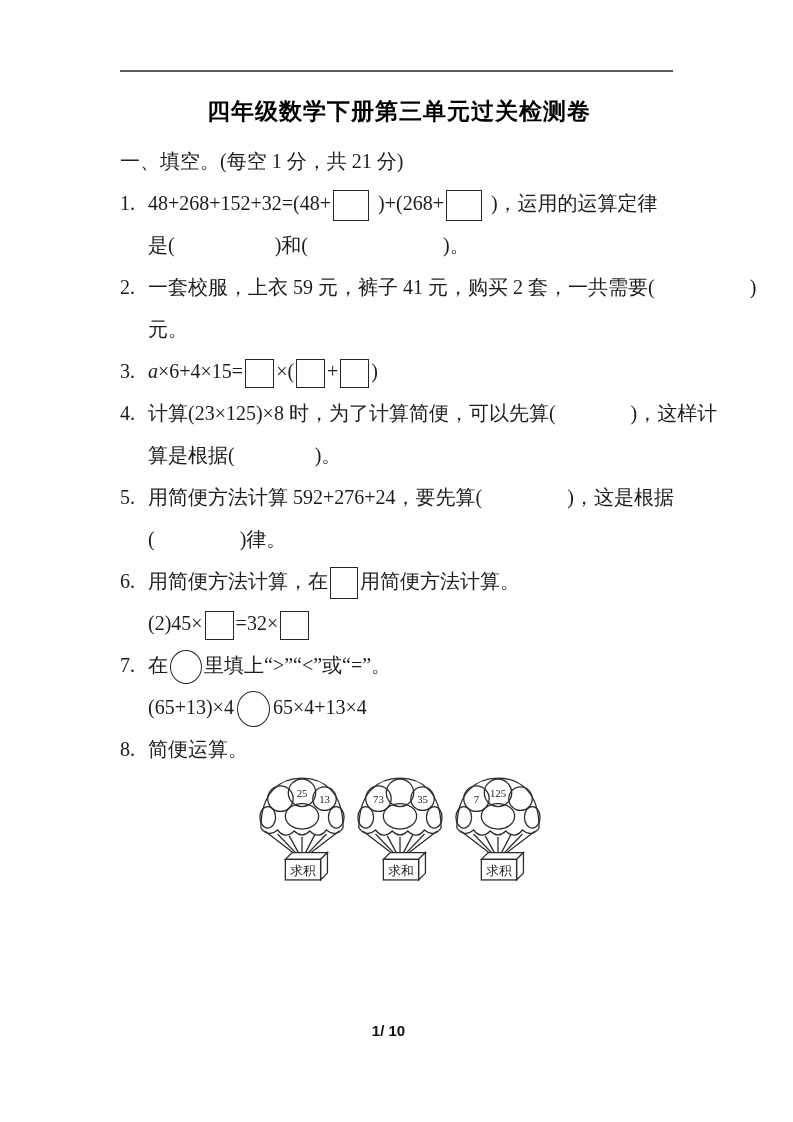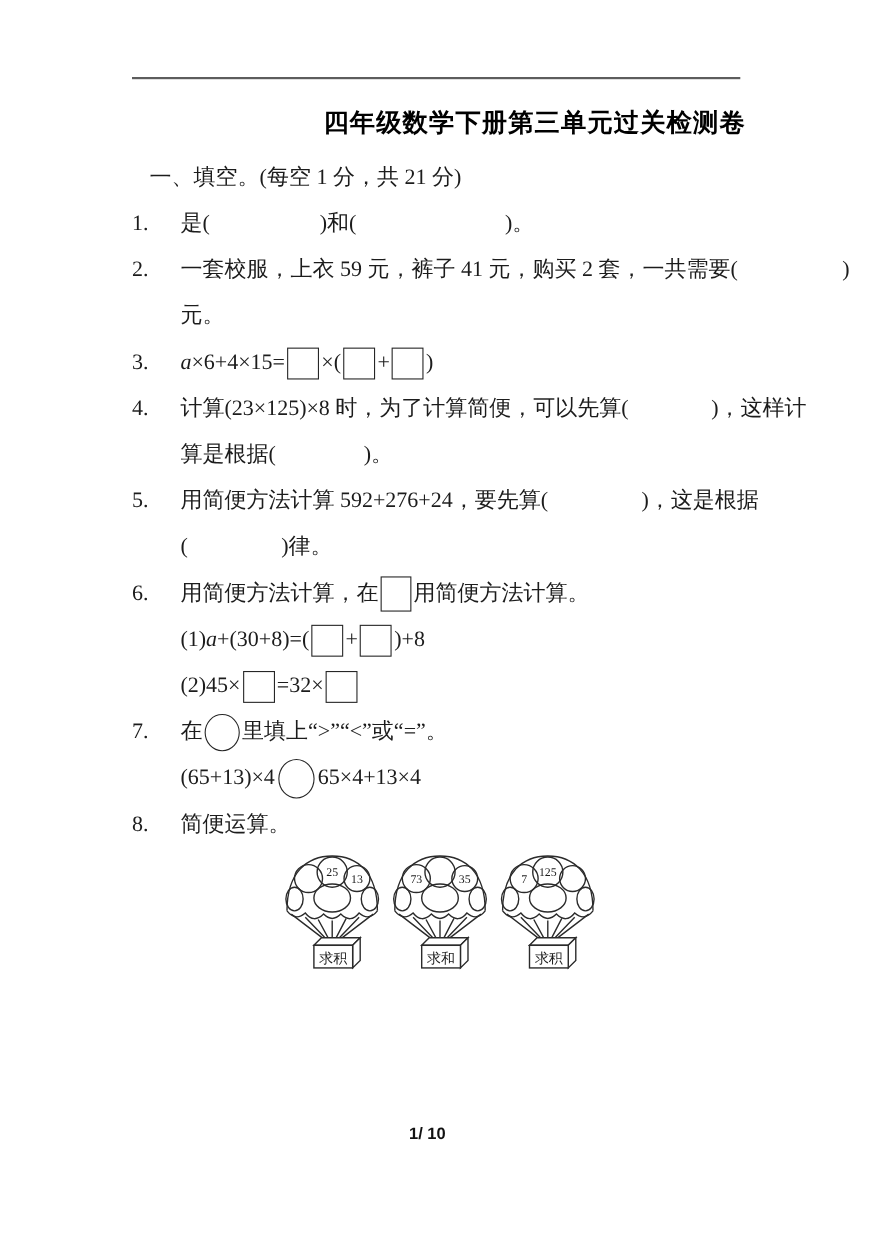--- a/index.html
+++ b/index.html
@@ -15,24 +15,24 @@
     position:absolute;left:120px;top:70px;
     width:553px;height:2px;background:#5d5d5d;
   }
   .content{
     position:absolute;left:120px;top:96px;width:558px;
   }
   .title{
     margin:0 0 14px 0;
     font-family:"Liberation Sans","DejaVu Sans",sans-serif;
     font-weight:bold;font-size:23px;letter-spacing:1px;
-    text-align:right;color:#000;
+    text-align:center;color:#000;
     line-height:30px;
   }
-  .line{line-height:42px;font-size:20px;white-space:nowrap;margin-left:16px;}
+  .line{line-height:42px;font-size:20px;white-space:nowrap;}
   .item{display:flex;align-items:flex-start;}
   .qnum{flex:0 0 28px;line-height:42px;font-size:20px;}
   .qbody{flex:1;}
   .italic{font-style:italic;}
   
   .box{display:inline-block;border:1.6px solid #262626;background:#fff;vertical-align:middle;margin:0 2px;}
   .box.lg{width:34px;height:29px;margin-right:9px;}
   .box.md{width:27px;height:27px;}
   .box.sm{width:26px;height:30px;}
   
@@ -59,20 +59,21 @@
   <div class="rule"></div>
 
   <div class="content">
     <h1 class="title">四年级数学下册第三单元过关检测卷</h1>
 
     <div class="line"><span>一、</span><span>填空。(每空 1 分，共 21 分)</span></div>
 
     <div class="item">
       <span class="qnum">1.</span>
       <div class="qbody">
+        <div class="line"><span>48+268+152+32=(48+</span><span class="box lg"></span><span>)+(268+</span><span class="box lg"></span><span>)，运用的运算定律</span></div>
         <div class="line"><span>是(</span><span class="gap" style="width:100px"></span><span>)和(</span><span class="gap" style="width:135px"></span><span>)。</span></div>
       </div>
     </div>
 
     <div class="item">
       <span class="qnum">2.</span>
       <div class="qbody">
         <div class="line"><span>一套校服，上衣 59 元，裤子 41 元，购买 2 套，一共需要(</span><span class="gap" style="width:95px"></span><span>)</span></div>
         <div class="line"><span>元。</span></div>
       </div>
@@ -98,21 +99,20 @@
       <div class="qbody">
         <div class="line"><span>用简便方法计算 592+276+24，要先算(</span><span class="gap" style="width:85px"></span><span>)，这是根据</span></div>
         <div class="line"><span>(</span><span class="gap" style="width:85px"></span><span>)律。</span></div>
       </div>
     </div>
 
     <div class="item">
       <span class="qnum">6.</span>
       <div class="qbody">
         <div class="line"><span>用简便方法计算，在</span><span class="box sm"></span><span>用简便方法计算。</span></div>
-        <div class="line"><span>(1)</span><span class="italic">a</span><span>+(30+8)=(</span><span class="box md"></span><span>+</span><span class="box md"></span><span>)+8</span></div>
         <div class="line"><span>(2)45×</span><span class="box md"></span><span>=32×</span><span class="box md"></span></div>
       </div>
     </div>
 
     <div class="item">
       <span class="qnum">7.</span>
       <div class="qbody">
         <div class="line"><span>在</span><span class="cmp sm"></span><span>里填上“&gt;”“&lt;”或“=”。</span></div>
         <div class="line"><span>(65+13)×4</span><span class="cmp lg"></span><span>65×4+13×4</span></div>
       </div>

